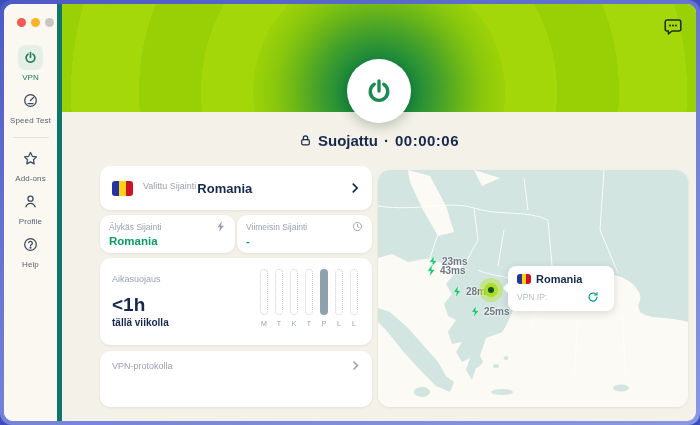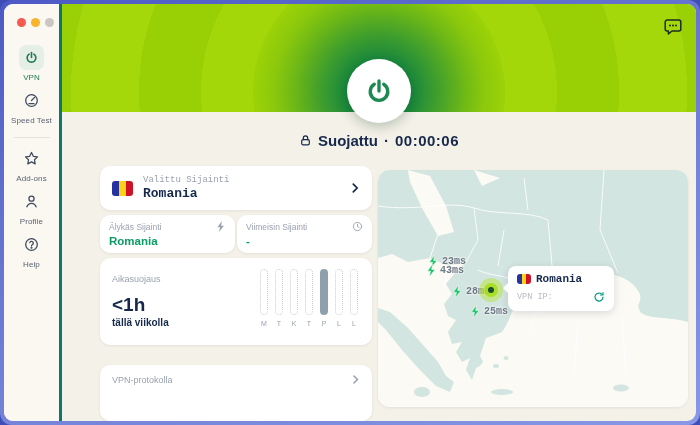--- a/index.html
+++ b/index.html
@@ -13,21 +13,21 @@
   .header{position:absolute;left:58px;top:0;right:0;height:108px;
     background:radial-gradient(circle at 317px 88px,
       #0c7a4a 0px,#15853f 30px,#3f9e2c 58px,#6cb717 84px,#8cc90c 106px,#9cd207 126px,
       #a3d709 126px,#a3d709 178px,#99d005 178px,#99d005 240px,
       #a4d80a 240px,#a4d80a 308px,#9ad106 308px,#9ad106 378px,
       #a5d80b 378px,#a5d80b 452px,#9bd207 452px,#9bd207 530px,#a6d90c 530px);}
   .chat-btn{position:absolute;right:13px;top:13px;width:20px;height:20px;cursor:pointer;}
 
   
   .sidebar{position:absolute;left:0;top:0;bottom:0;width:58px;background:#faf8f1;
-    border-right:3px solid #0f766e;display:flex;flex-direction:column;align-items:center;}
+    border-right:5px solid #0f766e;display:flex;flex-direction:column;align-items:center;}
   .lights{display:flex;gap:5px;align-self:flex-start;padding:14px 0 8px 13px;}
   .light{width:9px;height:9px;border-radius:50%;cursor:pointer;}
   .light.red{background:#f25a52;}
   .light.yellow{background:#f8b42c;}
   .light.gray{background:#c9c7c3;}
   .nav-item{display:flex;flex-direction:column;align-items:center;gap:3px;
     margin-top:10px;cursor:pointer;}
   .nav-label{font-size:8px;color:#5a6372;letter-spacing:.1px;}
   .nav-item.active .nav-label{color:#1d7d4f;}
   .icon-box{width:25px;height:25px;border-radius:7px;background:#e6efe6;
@@ -42,45 +42,45 @@
     justify-content:center;align-items:center;gap:6px;
     color:#16294d;font-size:15px;font-weight:700;}
 
   
   .col{position:absolute;left:96px;top:162px;width:272px;}
   .card{background:#fff;border-radius:10px;box-shadow:0 1px 3px rgba(20,30,60,.07);}
   .lbl{font-size:9px;color:#9aa2af;}
   .val{font-size:13px;font-weight:700;color:#16294d;}
   .card-sel{height:44px;display:flex;align-items:center;gap:10px;padding:0 12px;
     margin-bottom:5px;cursor:pointer;}
-  .card-sel .texts{flex:1;display:flex;flex-direction:column;gap:1px;font-family:Liberation Mono, monospace;}
+  .card-sel .texts{flex:1;display:flex;flex-direction:row;gap:1px;}
   .flag{display:inline-flex;overflow:hidden;border-radius:3px;flex-shrink:0;}
   .flag i{flex:1;}
   .f-blue{background:#26339f;} .f-yel{background:#fcd116;} .f-red{background:#ce1126;}
   .row2{display:flex;gap:2px;margin-bottom:5px;}
   .card-sm{flex:1;height:38px;padding:6px 9px;display:flex;flex-direction:column;
     justify-content:space-between;cursor:pointer;}
   .card-sm .top{display:flex;justify-content:space-between;align-items:center;}
   .card-sm .lbl{font-size:8.5px;}
   .green-val{font-size:11.5px;font-weight:700;color:#0a9c63;}
-  .card-time{height:87px;position:relative;padding:10px 12px;margin-bottom:20px;}
+  .card-time{height:87px;position:relative;padding:10px 12px;margin-bottom:6px;}
   .big-val{position:absolute;left:12px;top:36px;font-size:19px;font-weight:700;color:#16294d;}
   .sub-val{position:absolute;left:12px;top:59px;font-size:10px;font-weight:700;color:#16294d;}
   .bars{position:absolute;right:14px;top:11px;display:flex;gap:7px;}
   .bar{width:8px;height:46px;border:1.5px dotted #c8cdd5;border-radius:4px;}
   .bar.filled{border:none;background:#8fa0ad;}
   .daylbls{position:absolute;right:14px;top:62px;display:flex;gap:7px;}
   .daylbls span{width:8px;text-align:center;font-size:7px;color:#9aa2af;}
   .card-proto{height:56px;padding:9px 12px;cursor:pointer;}
   .card-proto .top{display:flex;justify-content:space-between;align-items:center;}
   .card-proto .val{margin-top:10px;display:block;}
 
   
   .map{position:absolute;left:374px;top:166px;width:310px;height:237px;border-radius:12px;
-    overflow:hidden;background:#fbfaf4;box-shadow:0 1px 3px rgba(20,30,60,.08);font-family:Liberation Mono, monospace;}
+    overflow:hidden;background:#fbfaf4;box-shadow:0 1px 3px rgba(20,30,60,.08);}
   .map svg.terrain{position:absolute;left:0;top:0;}
   .ping{position:absolute;display:flex;align-items:center;gap:3px;}
   .ping span{font-size:10px;font-weight:600;color:#6d7884;text-shadow:0 0 3px #fff,0 0 2px #fff;}
   .marker{position:absolute;width:24px;height:24px;}
   .marker .g1{position:absolute;inset:0;border-radius:50%;background:#b8e43f;opacity:.5;}
   .marker .g2{position:absolute;inset:5px;border-radius:50%;background:#a6dd1c;opacity:.9;}
   .marker .g3{position:absolute;inset:9px;border-radius:50%;background:#174f2c;}
   .tooltip{position:absolute;left:130px;top:96px;width:106px;height:45px;background:#fff;
     border-radius:8px;box-shadow:0 2px 8px rgba(20,30,60,.15);padding:7px 9px 6px;}
   .tooltip:before{content:"";position:absolute;left:-5px;top:17px;

